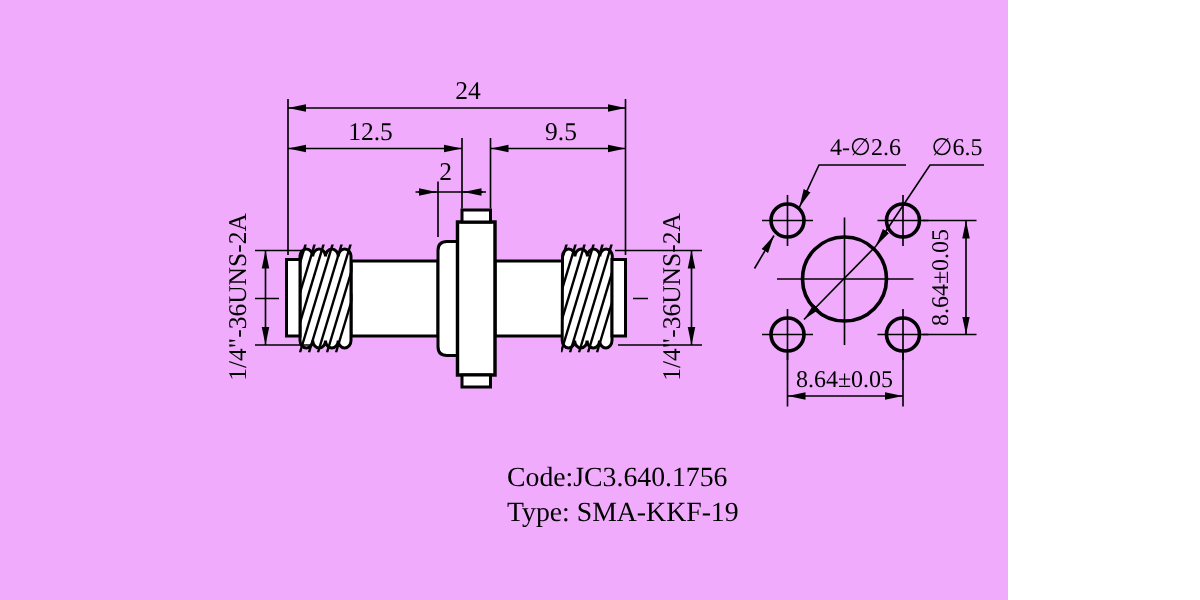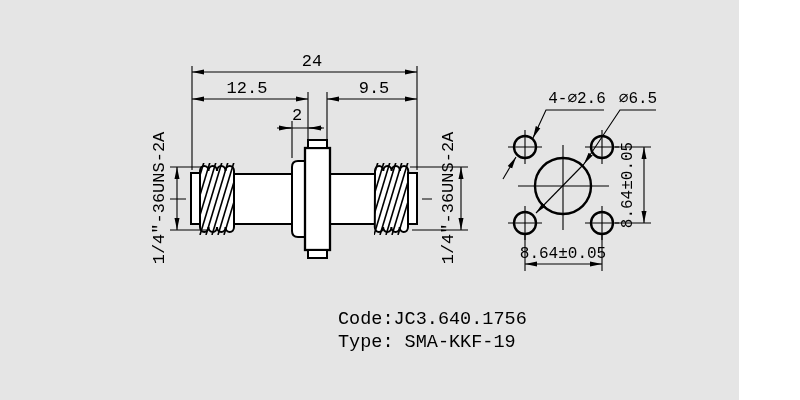--- a/index.html
+++ b/index.html
@@ -1,17 +1,17 @@
 <!DOCTYPE html>
 <html><head>
 <meta charset="utf-8">
 <style>
   html,body{margin:0;padding:0;background:#fff;}
-  .canvas{position:relative;width:739px;height:400px;background:#e5e5e5;overflow:hidden;
-          font-family:Liberation Mono, monospace;}
+  .canvas{position:relative;width:672px;height:400px;background:#f0abfc;overflow:hidden;
+          font-family:Liberation Serif, serif;}
   svg text{fill:#000;}
   .dimtxt{font-size:17px;}
   .lbltxt{font-size:16px;}
   .foottxt{font-size:18.5px;}
 </style>
 </head>
 <body>
 
 <div class="canvas">
 <svg width="800" height="400" viewBox="0 0 800 400">

